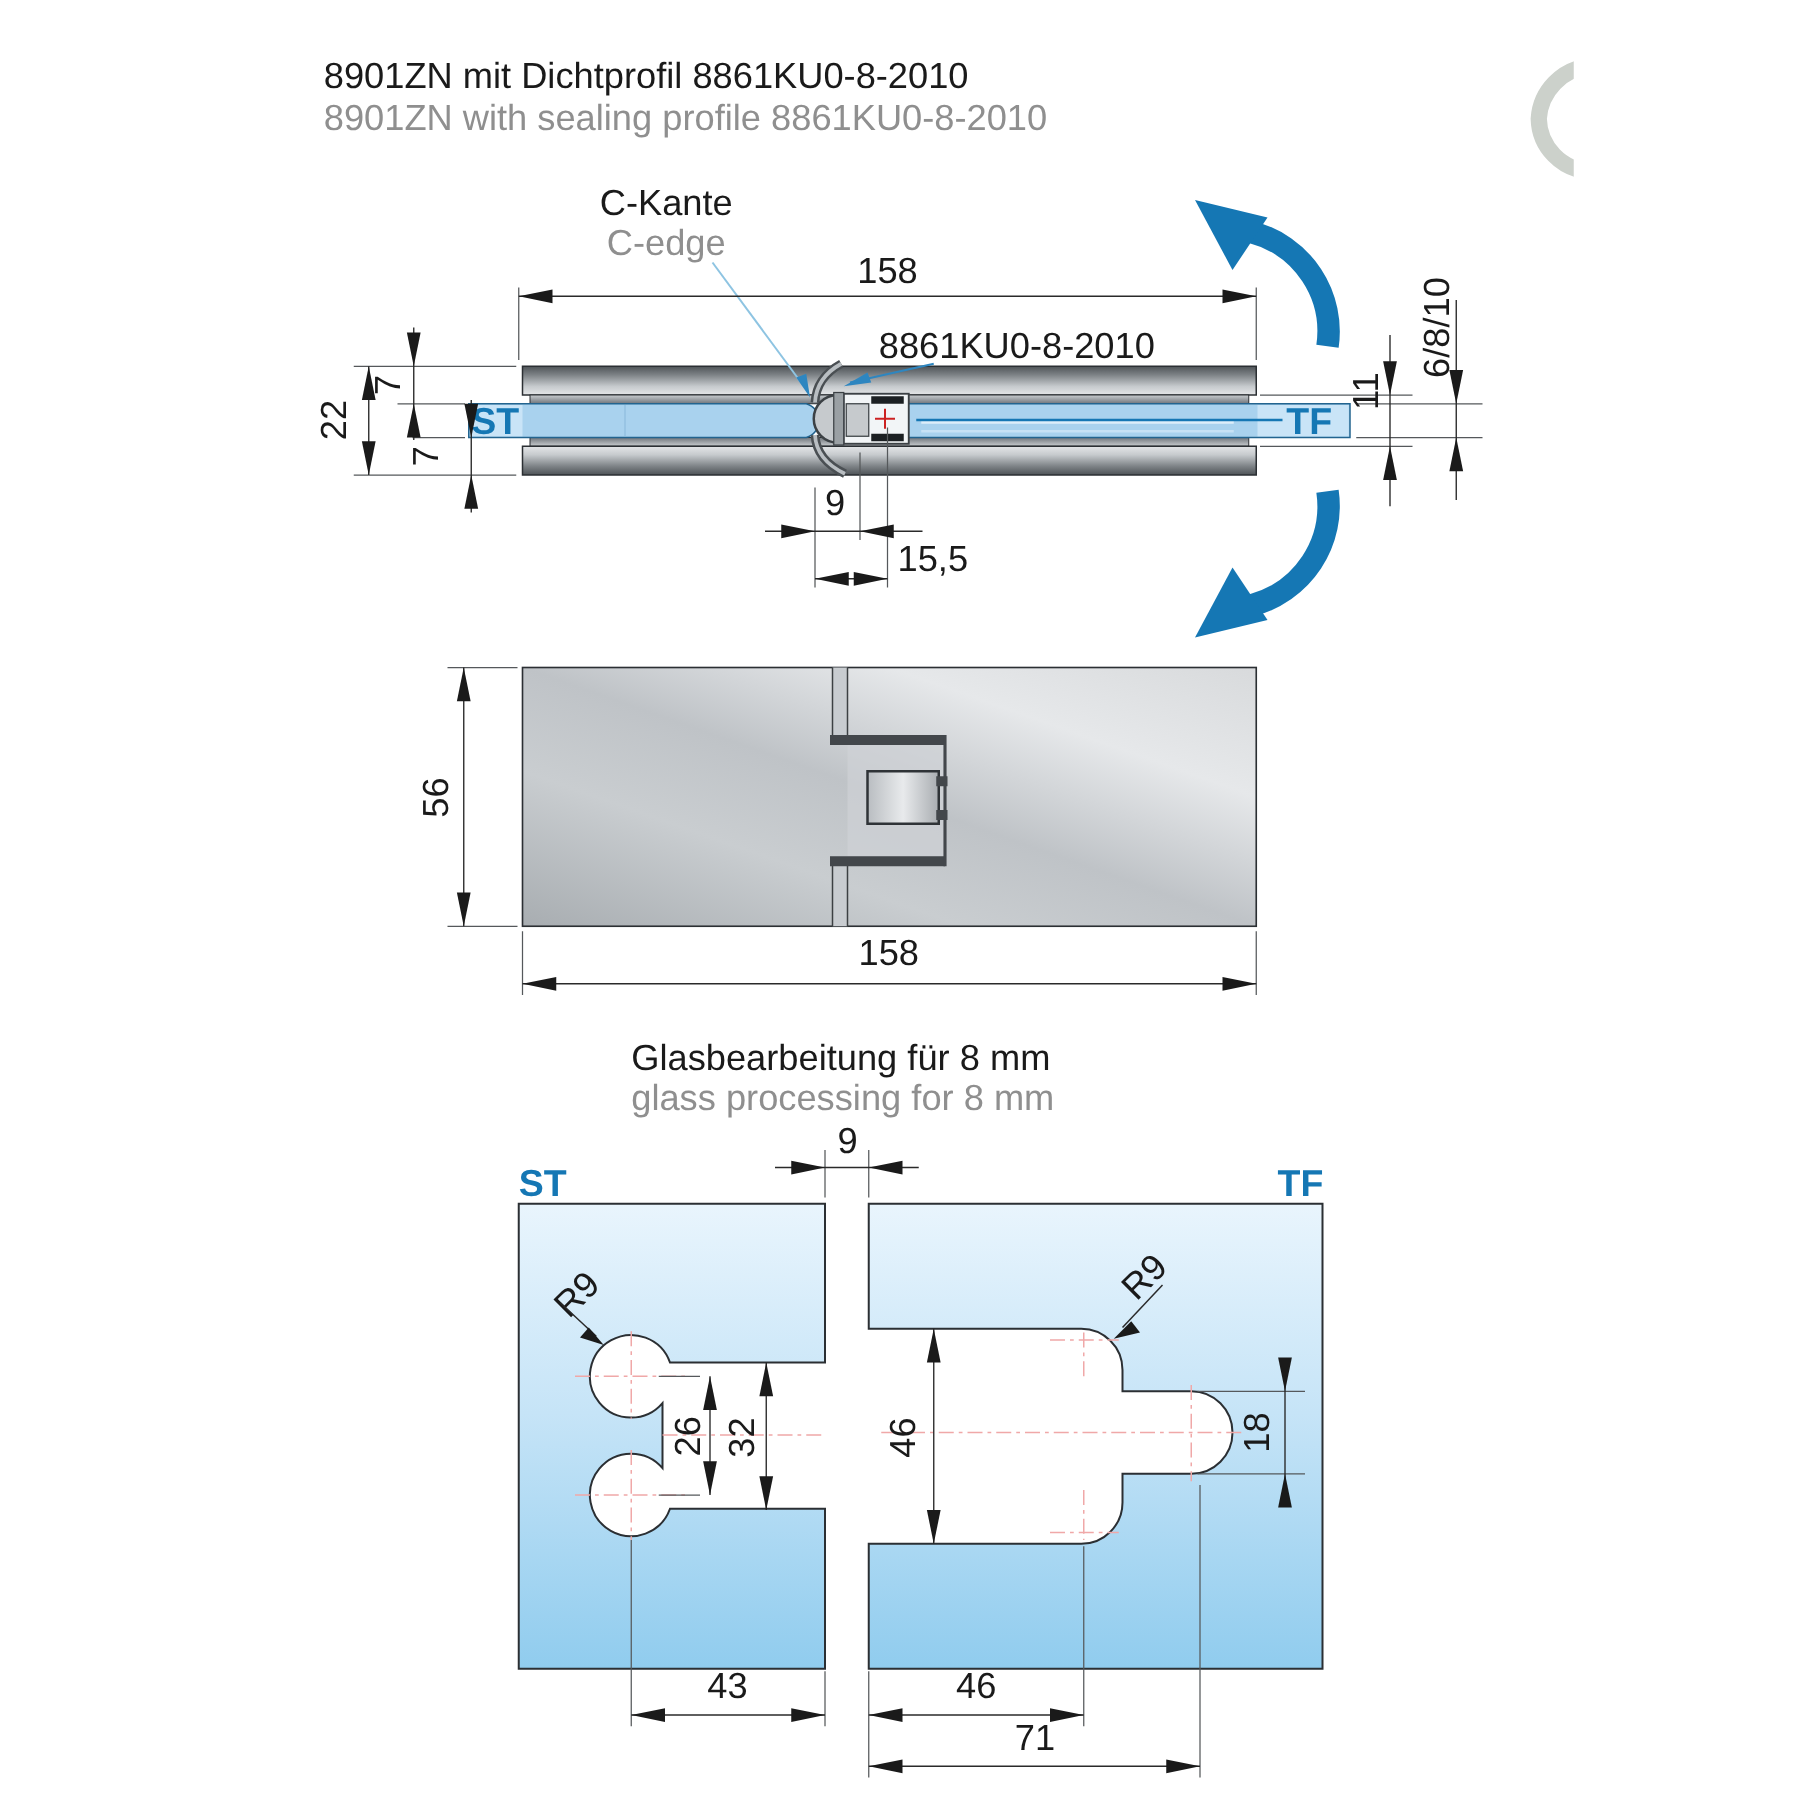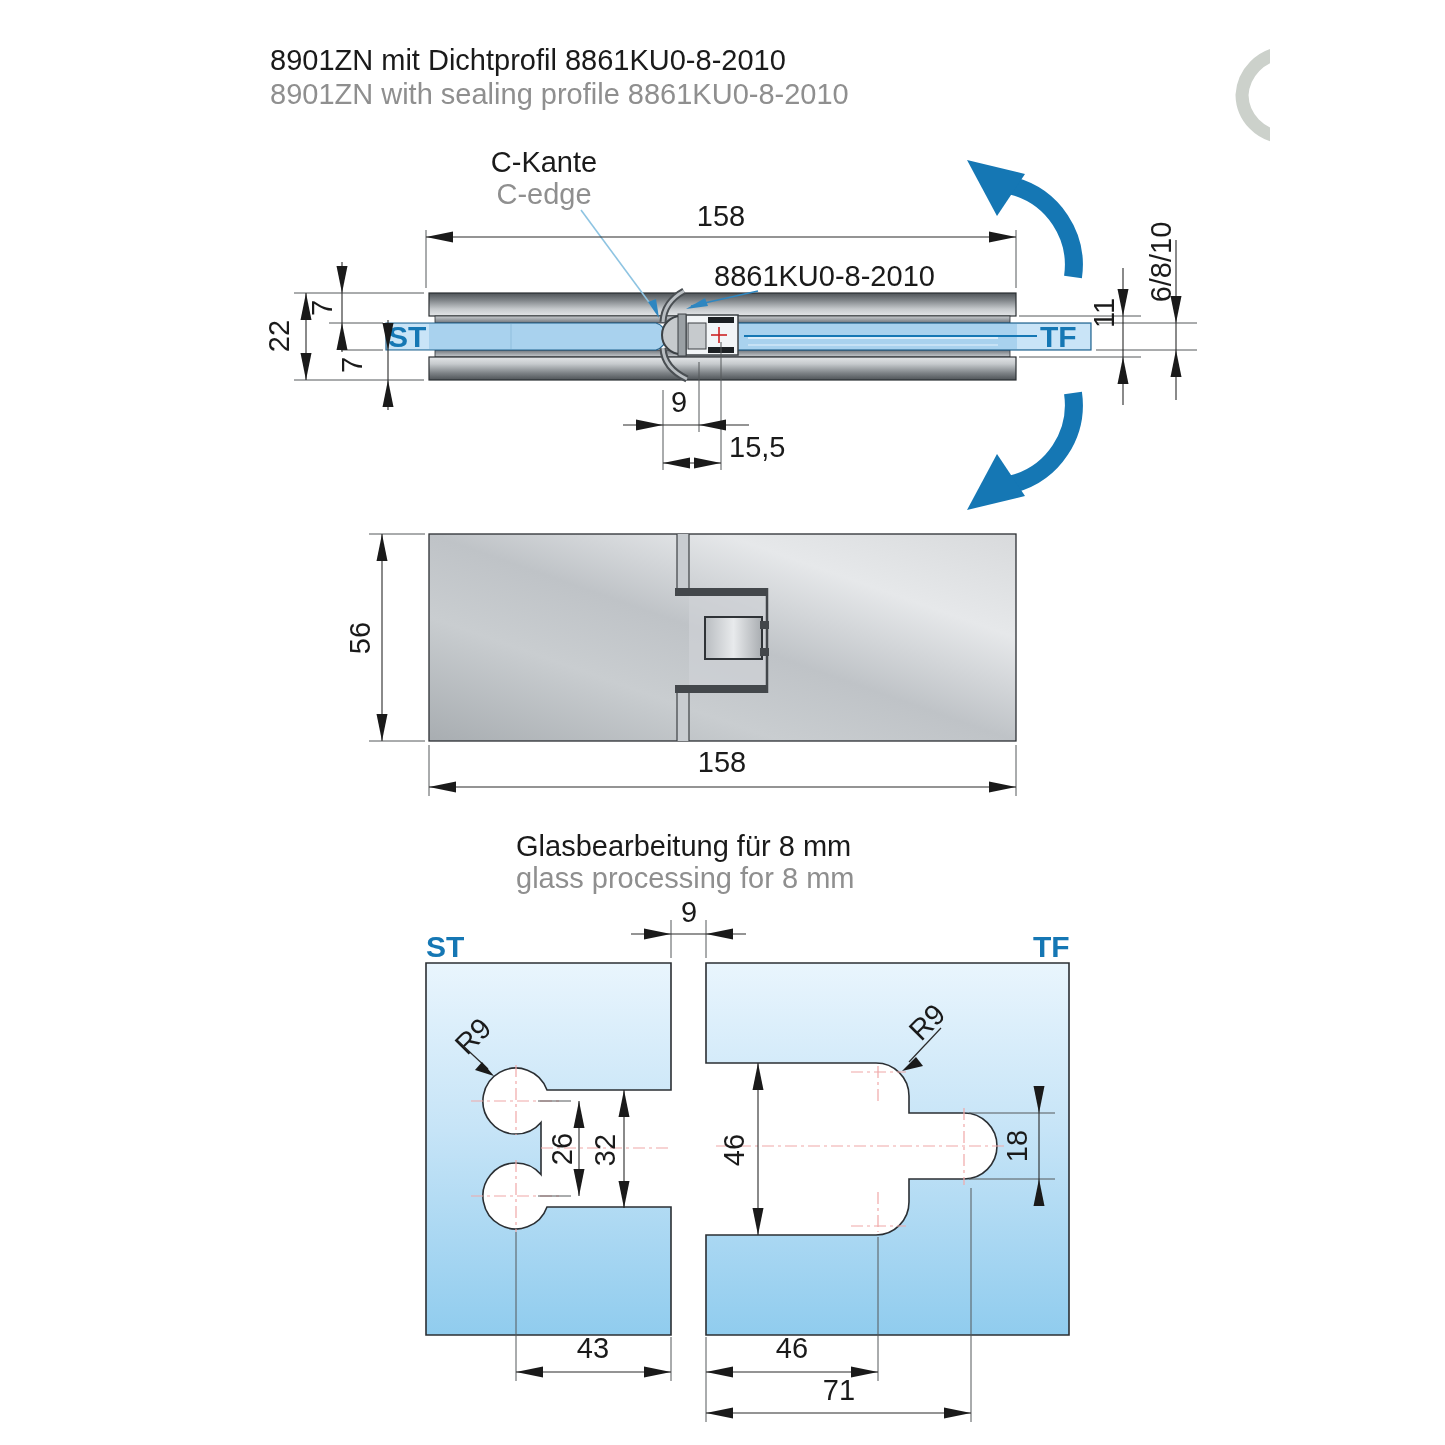--- a/index.html
+++ b/index.html
@@ -1,17 +1,17 @@
 <!DOCTYPE html>
 <html><head>
 <meta charset="utf-8">
 <style>
   html,body{margin:0;padding:0;background:#ffffff;}
   .page{position:relative;width:1259px;height:1445px;background:#ffffff;overflow:hidden;
-        font-family:"Liberation Sans", sans-serif;padding-left:11px;}
+        font-family:"Liberation Sans", sans-serif;}
   svg text{font-family:"Liberation Sans", sans-serif;}
   .dim{font-size:29px;fill:#1a1a1a;}
   .blue-label{font-size:30px;font-weight:bold;fill:#1577b4;}
   .title-de{font-size:29px;fill:#1a1a1a;}
   .title-en{font-size:29px;fill:#8f8f8f;}
 </style>
 </head>
 <body>
 
 <div class="page">

